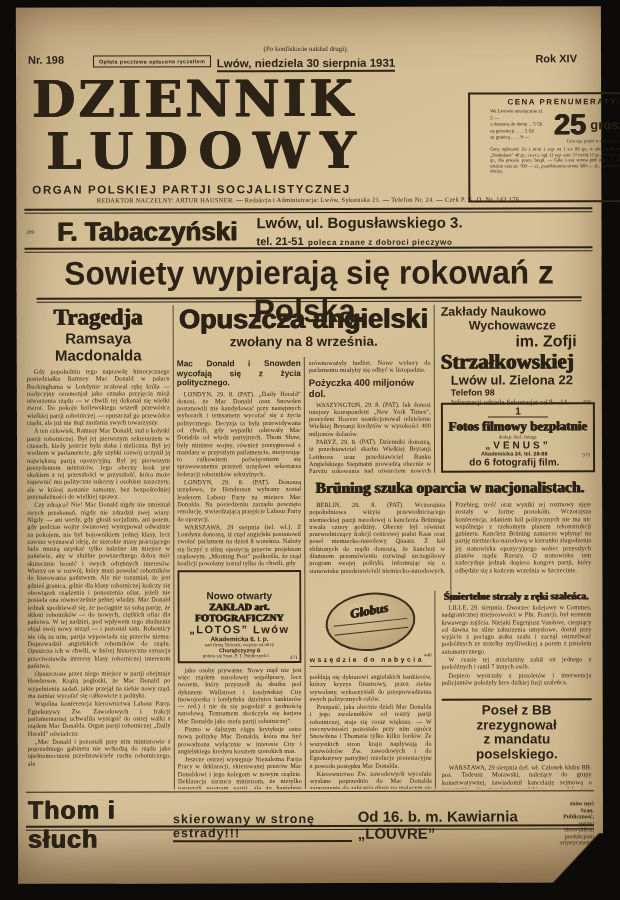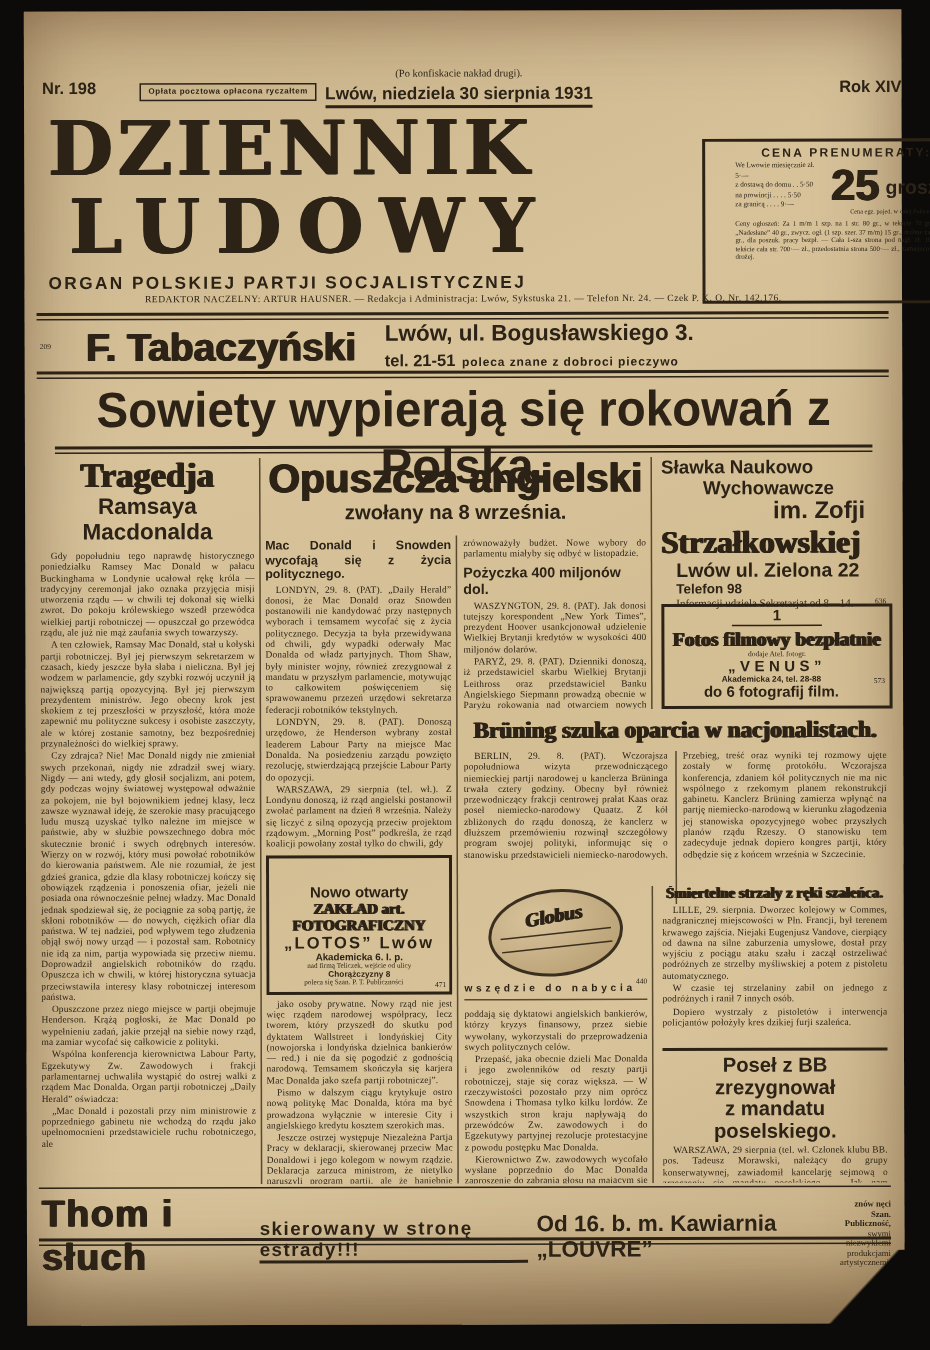--- a/index.html
+++ b/index.html
@@ -31,21 +31,21 @@
 <body>
 
 <div class="page">
 
   <div class="abs sans b" style="left:12px;top:46px;font-size:11px;">Nr. 198</div>
   <div class="abs sans b" style="left:77px;top:48px;font-size:5.3px;border:1.5px solid #2c2316;padding:2px 5px;letter-spacing:.4px;">Opłata pocztowa opłacona ryczałtem</div>
   <div class="abs ctr" style="left:150px;top:38px;width:280px;">
     <div class="serif" style="font-size:7px;">(Po konfiskacie nakład drugi).</div>
     <div class="sans b" style="font-size:11.5px;border-bottom:2px solid #2c2316;display:inline-block;padding-bottom:1px;">Lwów, niedziela 30 sierpnia 1931</div>
   </div>
-  <div class="abs sans b" style="right:0;top:46px;font-size:11px;">Rok XIV</div>
+  <div class="abs sans b" style="right:24px;top:46px;font-size:11px;">Rok XIV</div>
 
   <div class="abs" style="left:16px;top:66px;width:400px;">
     <div class="mast fat" style="font-size:50px;line-height:52px;letter-spacing:3px;">DZIENNIK</div>
     <div class="mast fat" style="font-size:50px;line-height:52px;letter-spacing:11px;margin-left:14px;">LUDOWY</div>
     <div class="sans b" style="font-size:11.5px;letter-spacing:1.6px;margin-top:6px;">ORGAN POLSKIEJ PARTJI SOCJALISTYCZNEJ</div>
   </div>
 
   <div class="abs adbox" style="left:452px;top:86px;width:148px;height:100px;padding:3px 20px;">
     <div class="sans b ctr" style="font-size:8px;letter-spacing:1.5px;">CENA PRENUMERATY:</div>
     <div style="display:flex;margin-top:2px;">
@@ -135,21 +135,21 @@
       <p class="p" style="text-indent:0;">zrównoważyły budżet. Nowe wybory do parlamentu miałyby się odbyć w listopadzie.</p>
     </div>
     <div class="sans b" style="font-size:9.5px;margin:3px 0 2px;">Pożyczka 400 miljonów dol.</div>
     <div class="bt jst">
       <p class="p">WASZYNGTON, 29. 8. (PAT). Jak donosi tutejszy korespondent „New York Times”, prezydent Hoover usankcjonował udzielenie Wielkiej Brytanji kredytów w wysokości 400 miljonów dolarów.</p>
       <p class="p">PARYŻ, 29. 8. (PAT). Dzienniki donoszą, iż przedstawiciel skarbu Wielkiej Brytanji Leithross oraz przedstawiciel Banku Angielskiego Siepmann prowadzą obecnie w Paryżu rokowania nad otwarciem nowych kredytów, przeznaczonych na konsolidację sytuacji finansowej Anglji. Wysokość i warunki pożyczki są jeszcze nieznane.</p>
     </div>
   </div>
 
   <div class="abs" style="left:424px;top:298px;width:150px;">
-    <div class="sans b" style="font-size:12.5px;">Sławka Naukowo</div>
+    <div class="sans b" style="font-size:12.5px;">Zakłady Naukowo</div>
     <div class="sans b" style="font-size:12.5px;margin-left:28px;">Wychowawcze</div>
     <div class="sans b" style="font-size:16px;text-align:right;margin-right:14px;">im. Zofji</div>
     <div class="serif b fat" style="font-size:21px;line-height:22px;">Strzałkowskiej</div>
     <div class="sans b" style="font-size:13px;margin-left:10px;">Lwów ul. Zielona 22</div>
     <div class="sans b" style="font-size:9px;margin-left:10px;">Telefon 98</div>
     <span class="ref">636</span>
     <div style="font-size:7.3px;width:120px;margin-left:10px;">Informacji udziela Sekretarjat od 8—14.</div>
   </div>
 
   <div class="abs adbox ctr" style="left:424px;top:396px;width:144px;padding:1px 3px 3px;">

